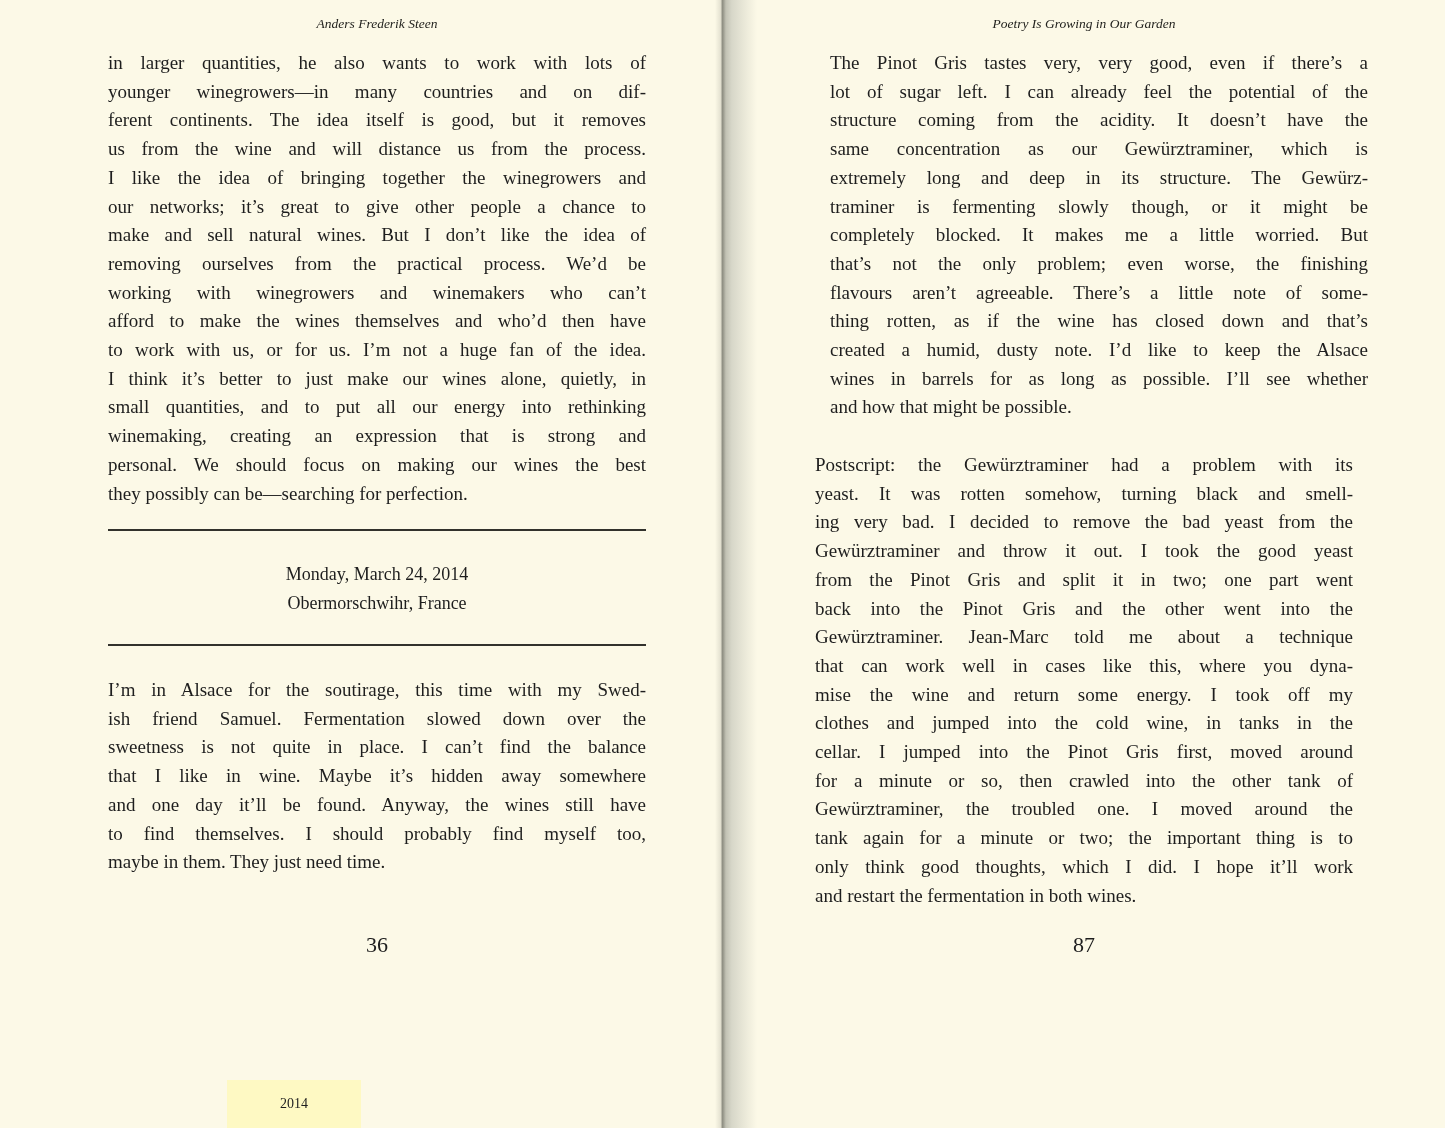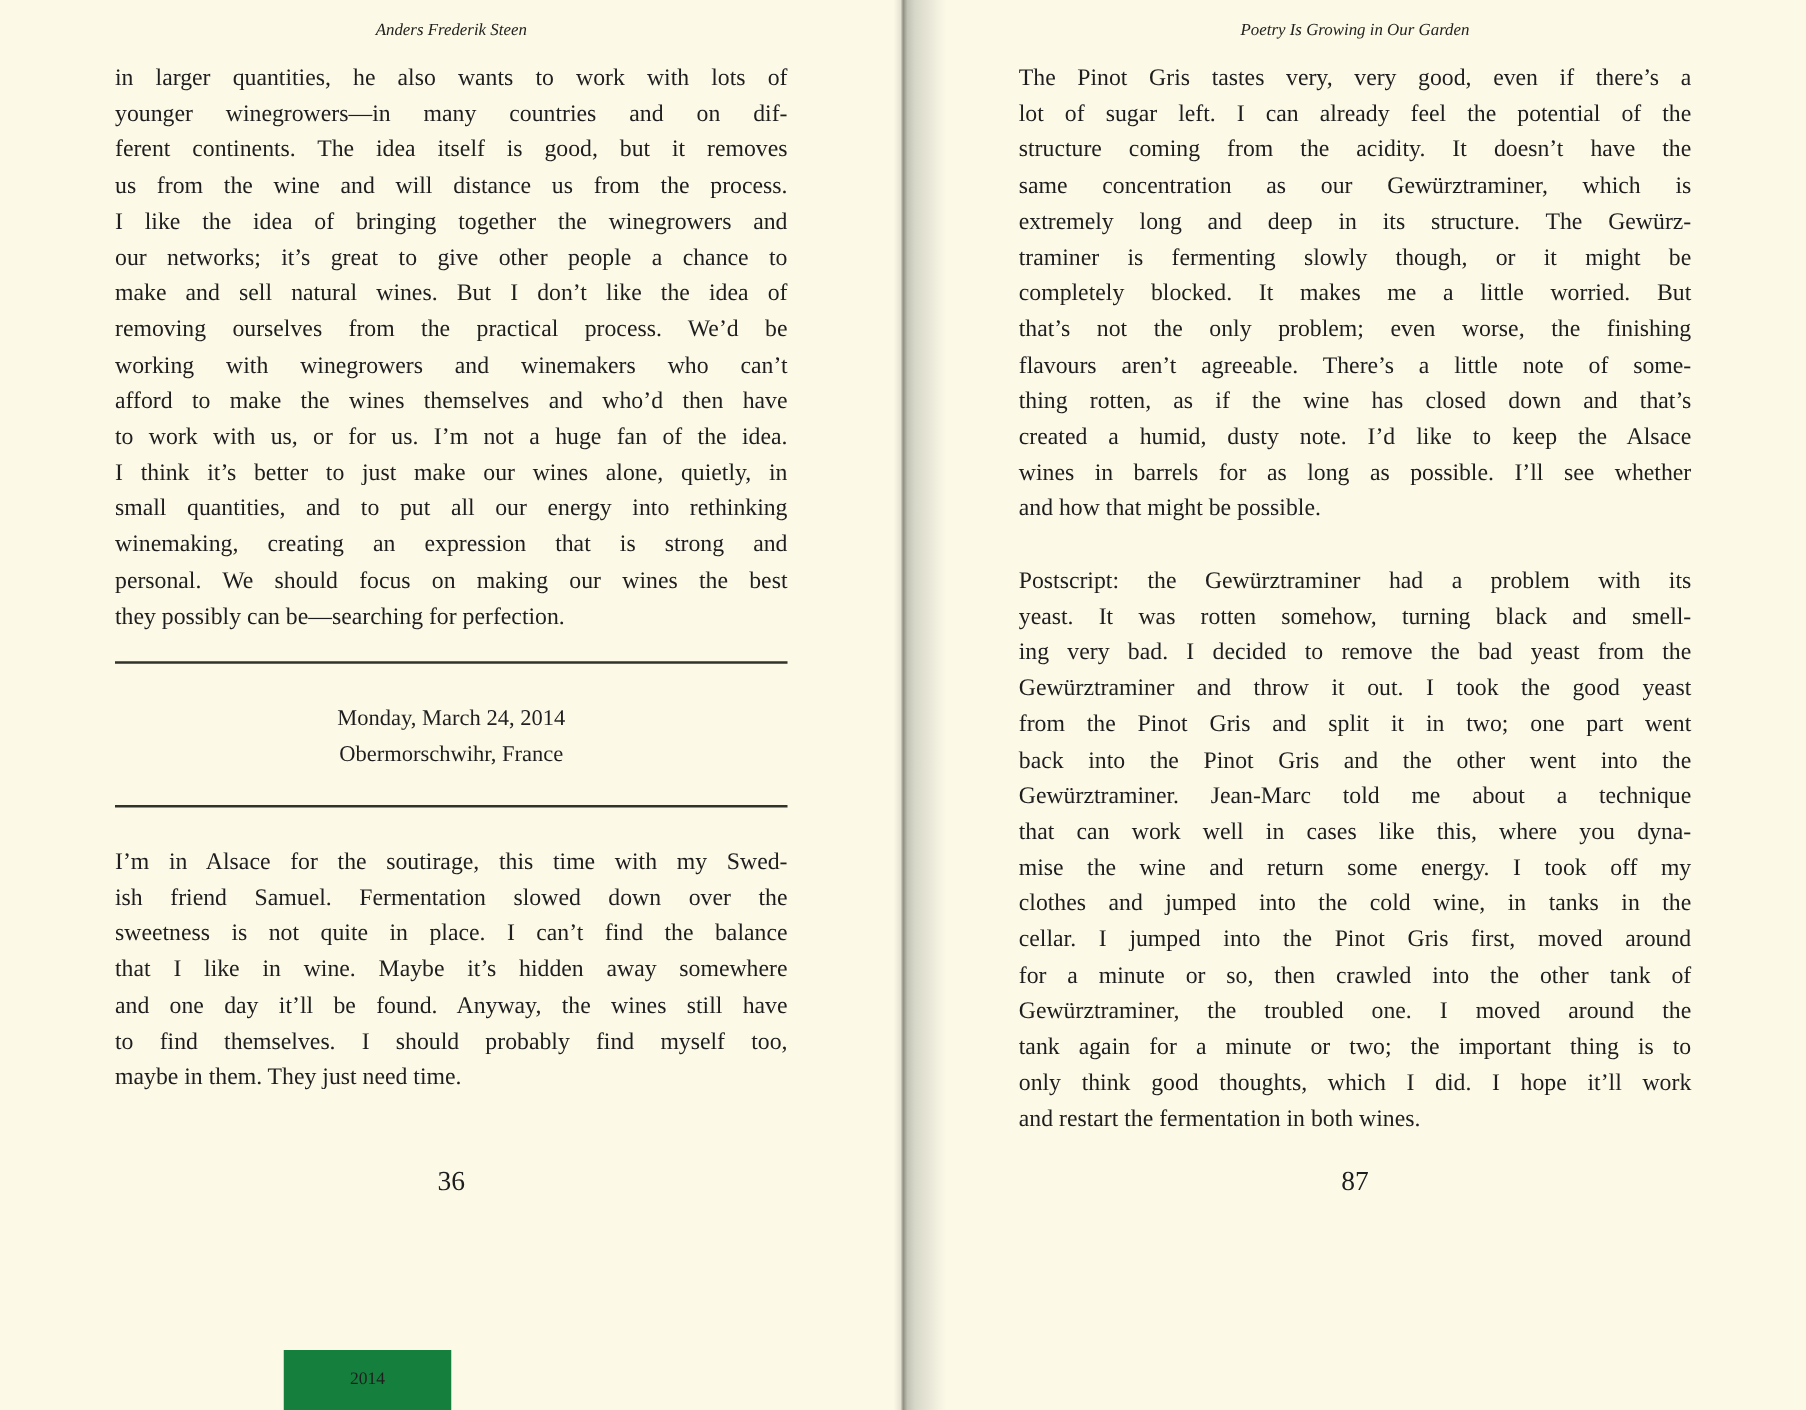--- a/index.html
+++ b/index.html
@@ -32,21 +32,21 @@
       #8e8e82 18%,
       #c2c2b4 26%,
       #d7d7c9 40%,
       rgba(252,249,231,0) 100%);
   }
   .page {
     position: absolute;
     top: 0;
     height: 100%;
   }
-  .page.left  { left: 92px;  width: 538px; }
+  .page.left  { left: 108px;  width: 538px; }
   .page.right { left: 815px; width: 538px; }
 
   .running-header {
     position: absolute;
     top: 16px;
     left: 0;
     right: 0;
     text-align: center;
     font-style: italic;
     font-size: 13.5px;
@@ -63,21 +63,21 @@
     line-height: 28.7px;
     text-align: justify;
     text-align-last: justify;
     white-space: normal;
   }
   .para .tline.last {
     text-align-last: left;
   }
   .p-l1 { top: 49px; }
   .p-l2 { top: 676px; }
-  .p-r1 { top: 49px; }
+  .p-r1 { top: 49px; margin-left: 15px; }
   .p-r2 { top: 451px; }
 
   .rule {
     position: absolute;
     left: 0;
     width: 100%;
     height: 2px;
     background: #32322c;
   }
   .rule-1 { top: 529px; }
@@ -100,21 +100,21 @@
     text-align: center;
     font-size: 22px;
     line-height: 30px;
   }
   .year-tab {
     position: absolute;
     left: 227px;
     top: 1080px;
     width: 134px;
     height: 48px;
-    background: #15803d;
+    background: #fef9c3;
     display: flex;
     align-items: center;
     justify-content: center;
     font-size: 14px;
     color: #1e1e1e;
   }
 </style>
 </head>
 <body>
 

